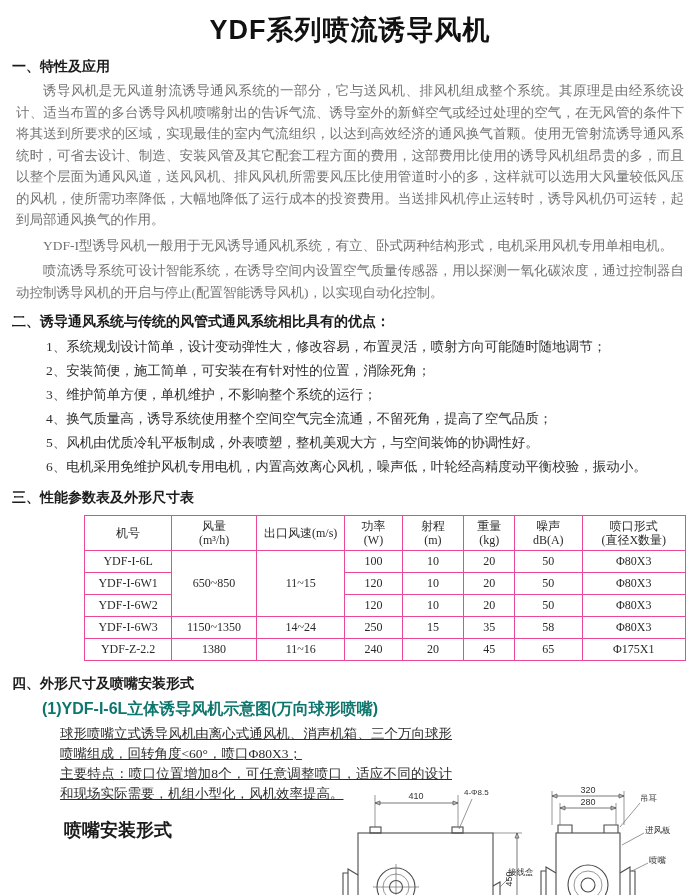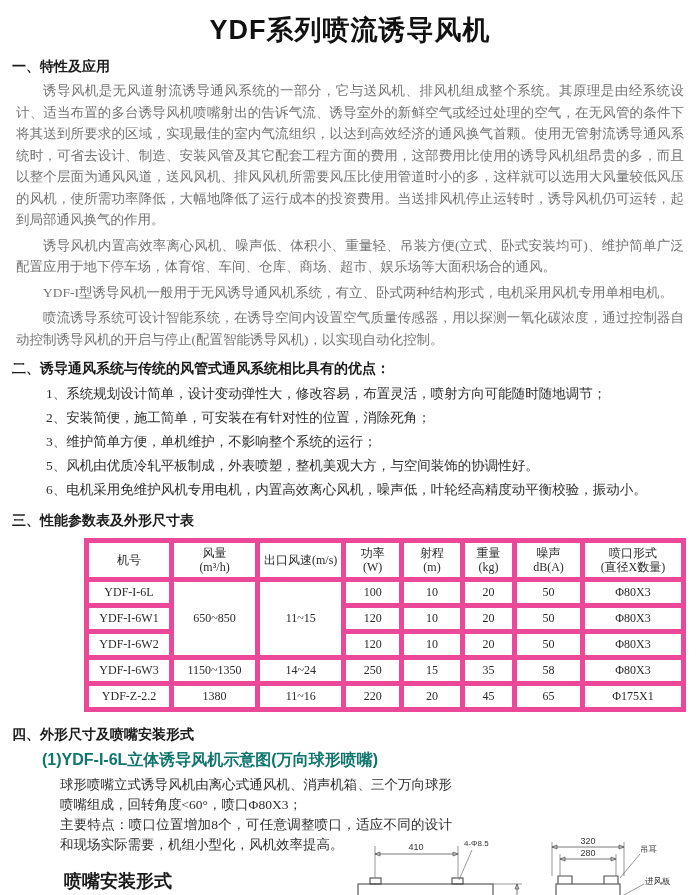--- a/index.html
+++ b/index.html
@@ -22,35 +22,35 @@
   }
   .adv-list{margin:2px 0 0 0;padding:0;list-style:none;}
   .adv-list li{
     font-size:13.5px;line-height:24px;padding-left:34px;color:#2e2e2e;
   }
   table.perf{
     border-collapse:collapse;margin:8px 0 0 72px;width:602px;
     font-size:12px;color:#2a2a2a;text-align:center;
   }
   table.perf th, table.perf td{
-    border:5px solid #ec4899;padding:1px 2px;font-weight:normal;
+    border:1px solid #ec4899;padding:1px 2px;font-weight:normal;
   }
   table.perf th{height:32px;line-height:14px;}
   table.perf td{height:19px;}
   .col-model{width:95px;} .col-flow{width:86px;} .col-speed{width:96px;}
   .col-power{width:60px;} .col-range{width:66px;} .col-weight{width:52px;}
   .col-noise{width:70px;} .col-nozzle{width:112px;}
   .sub-head{
     font-family:"Liberation Sans", sans-serif;font-size:16px;font-weight:bold;
     color:#0f766e;margin:6px 0 4px 30px;
   }
   .s4-wrap{position:relative;height:250px;}
   .s4-text{margin-left:48px;width:392px;}
   .s4-text .para2{
-    font-size:13.5px;line-height:20px;margin:0;color:#2e2e2e;text-align:justify;
+    font-size:13.5px;line-height:20px;margin:0;color:#2e2e2e;text-align:justify;text-decoration:underline;
   }
   .nozzle-head{
     font-family:"Liberation Sans", sans-serif;font-size:18px;font-weight:bold;
     color:#1c1c1c;margin:14px 0 2px 52px;
   }
   .drawings{position:absolute;top:84px;left:328px;width:364px;height:162px;}
   svg text{font-family:"Liberation Sans", sans-serif;fill:#333;}
   svg .dim{stroke:#555;stroke-width:0.8;fill:none;}
   svg .body-line{stroke:#4c4c4c;stroke-width:1.1;fill:none;}
   svg .thin{stroke:#6a6a6a;stroke-width:0.7;fill:none;}
@@ -58,29 +58,29 @@
 </style>
 </head>
 <body>
 
 <div class="page">
 
   <div class="doc-title">YDF系列喷流诱导风机</div>
 
   <div class="sec-head">一、特性及应用</div>
   <p class="para">诱导风机是无风道射流诱导通风系统的一部分，它与送风机、排风机组成整个系统。其原理是由经系统设计、适当布置的多台诱导风机喷嘴射出的告诉气流、诱导室外的新鲜空气或经过处理的空气，在无风管的条件下将其送到所要求的区域，实现最佳的室内气流组织，以达到高效经济的通风换气首颗。使用无管射流诱导通风系统时，可省去设计、制造、安装风管及其它配套工程方面的费用，这部费用比使用的诱导风机组昂贵的多，而且以整个层面为通风风道，送风风机、排风风机所需要风压比使用管道时小的多，这样就可以选用大风量较低风压的风机，使所需功率降低，大幅地降低了运行成本的投资费用。当送排风机停止运转时，诱导风机仍可运转，起到局部通风换气的作用。</p>
-  <p class="para">诱导风机内置高效率离心风机、噪声低、体积小、重量轻、吊装方便(立式、卧式安装均可)、维护简单广泛配置应用于地下停车场，体育馆、车间、仓库、商场、超市、娱乐场等大面积场合的通风。</p>
   <p class="para">YDF-I型诱导风机一般用于无风诱导通风机系统，有立、卧式两种结构形式，电机采用风机专用单相电机。</p>
   <p class="para">喷流诱导系统可设计智能系统，在诱导空间内设置空气质量传感器，用以探测一氧化碳浓度，通过控制器自动控制诱导风机的开启与停止(配置智能诱导风机)，以实现自动化控制。</p>
 
   <div class="sec-head">二、诱导通风系统与传统的风管式通风系统相比具有的优点：</div>
   <ul class="adv-list">
     <li>1、系统规划设计简单，设计变动弹性大，修改容易，布置灵活，喷射方向可能随时随地调节；</li>
     <li>2、安装简便，施工简单，可安装在有针对性的位置，消除死角；</li>
     <li>3、维护简单方便，单机维护，不影响整个系统的运行；</li>
+    <li>4、换气质量高，诱导系统使用整个空间空气完全流通，不留死角，提高了空气品质；</li>
     <li>5、风机由优质冷轧平板制成，外表喷塑，整机美观大方，与空间装饰的协调性好。</li>
     <li>6、电机采用免维护风机专用电机，内置高效离心风机，噪声低，叶轮经高精度动平衡校验，振动小。</li>
   </ul>
 
   <div class="sec-head">三、性能参数表及外形尺寸表</div>
   <table class="perf">
     <tbody>
         <tr>
       <th class="col-model"><span>机号</span></th>
       <th class="col-flow"><span>风量</span><br><span>(m³/h)</span></th>
@@ -124,21 +124,21 @@
       <td>250</td>
       <td>15</td>
       <td>35</td>
       <td>58</td>
       <td>Φ80X3</td>
     </tr>
     <tr>
       <td>YDF-Z-2.2</td>
       <td>1380</td>
       <td>11~16</td>
-      <td>220</td>
+      <td>240</td>
       <td>20</td>
       <td>45</td>
       <td>65</td>
       <td>Φ175X1</td>
     </tr>
   </tbody>
     </table>
 
   <div class="sec-head" style="margin-top:14px;">四、外形尺寸及喷嘴安装形式</div>
 

